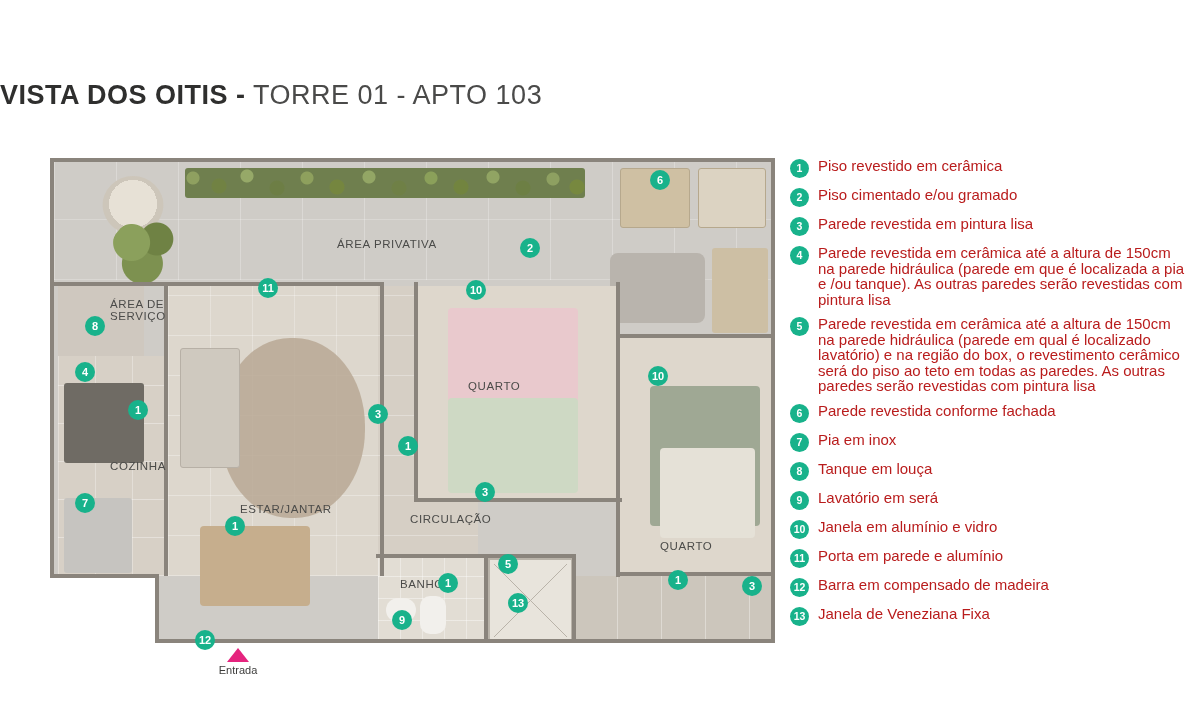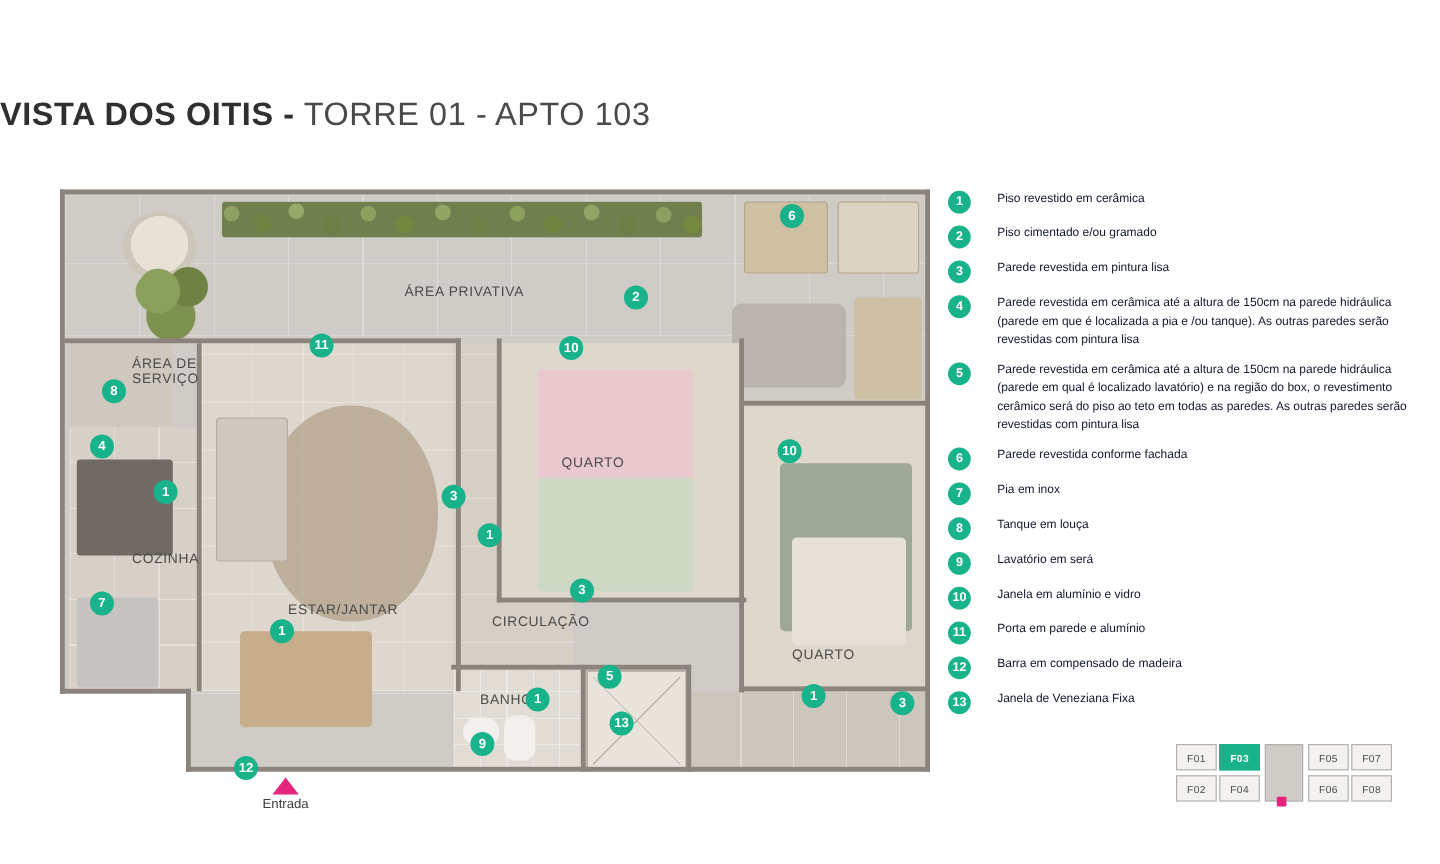--- a/index.html
+++ b/index.html
@@ -209,24 +209,23 @@
     background: #18b28b;
     color: #fff;
     font-size: 10.5px;
     font-weight: bold;
     line-height: 19px;
     text-align: center;
     margin-right: 9px;
     margin-top: 1px;
   }
   .legend-text {
-    font-size: 10px;
+    font-size: 15px;
     line-height: 15.5px;
-    color: #0f172a;
-    margin-left: 13px;
+    color: #b91c1c;
   }
 
   
   #keyplan {
     position: absolute;
     left: 980px; top: 620px;
     width: 160px; height: 56px;
   }
   .kp-unit {
     position: absolute;
@@ -403,26 +402,14 @@
       <div class="legend-row">
         <div class="legend-num">12</div>
         <div class="legend-text">Barra em compensado de madeira</div>
       </div>
       <div class="legend-row">
         <div class="legend-num">13</div>
         <div class="legend-text">Janela de Veneziana Fixa</div>
       </div>
     </div>
 
-  <div id="keyplan">
-    <div class="kp-core" style="left:74px;top:0px;width:32px;height:48px;"></div>
-    <div class="kp-dot" style="left:84px;top:44px;"></div>
-  <div class="kp-unit" style="left: 0px; top: 0px;">F01</div>
-      <div class="kp-unit hl" style="left: 36px; top: 0px;">F03</div>
-      <div class="kp-unit" style="left: 110px; top: 0px;">F05</div>
-      <div class="kp-unit" style="left: 146px; top: 0px;">F07</div>
-      <div class="kp-unit" style="left: 0px; top: 26px;">F02</div>
-      <div class="kp-unit" style="left: 36px; top: 26px;">F04</div>
-      <div class="kp-unit" style="left: 110px; top: 26px;">F06</div>
-      <div class="kp-unit" style="left: 146px; top: 26px;">F08</div>
-    </div>
 
 </div>
 
 </body></html>

